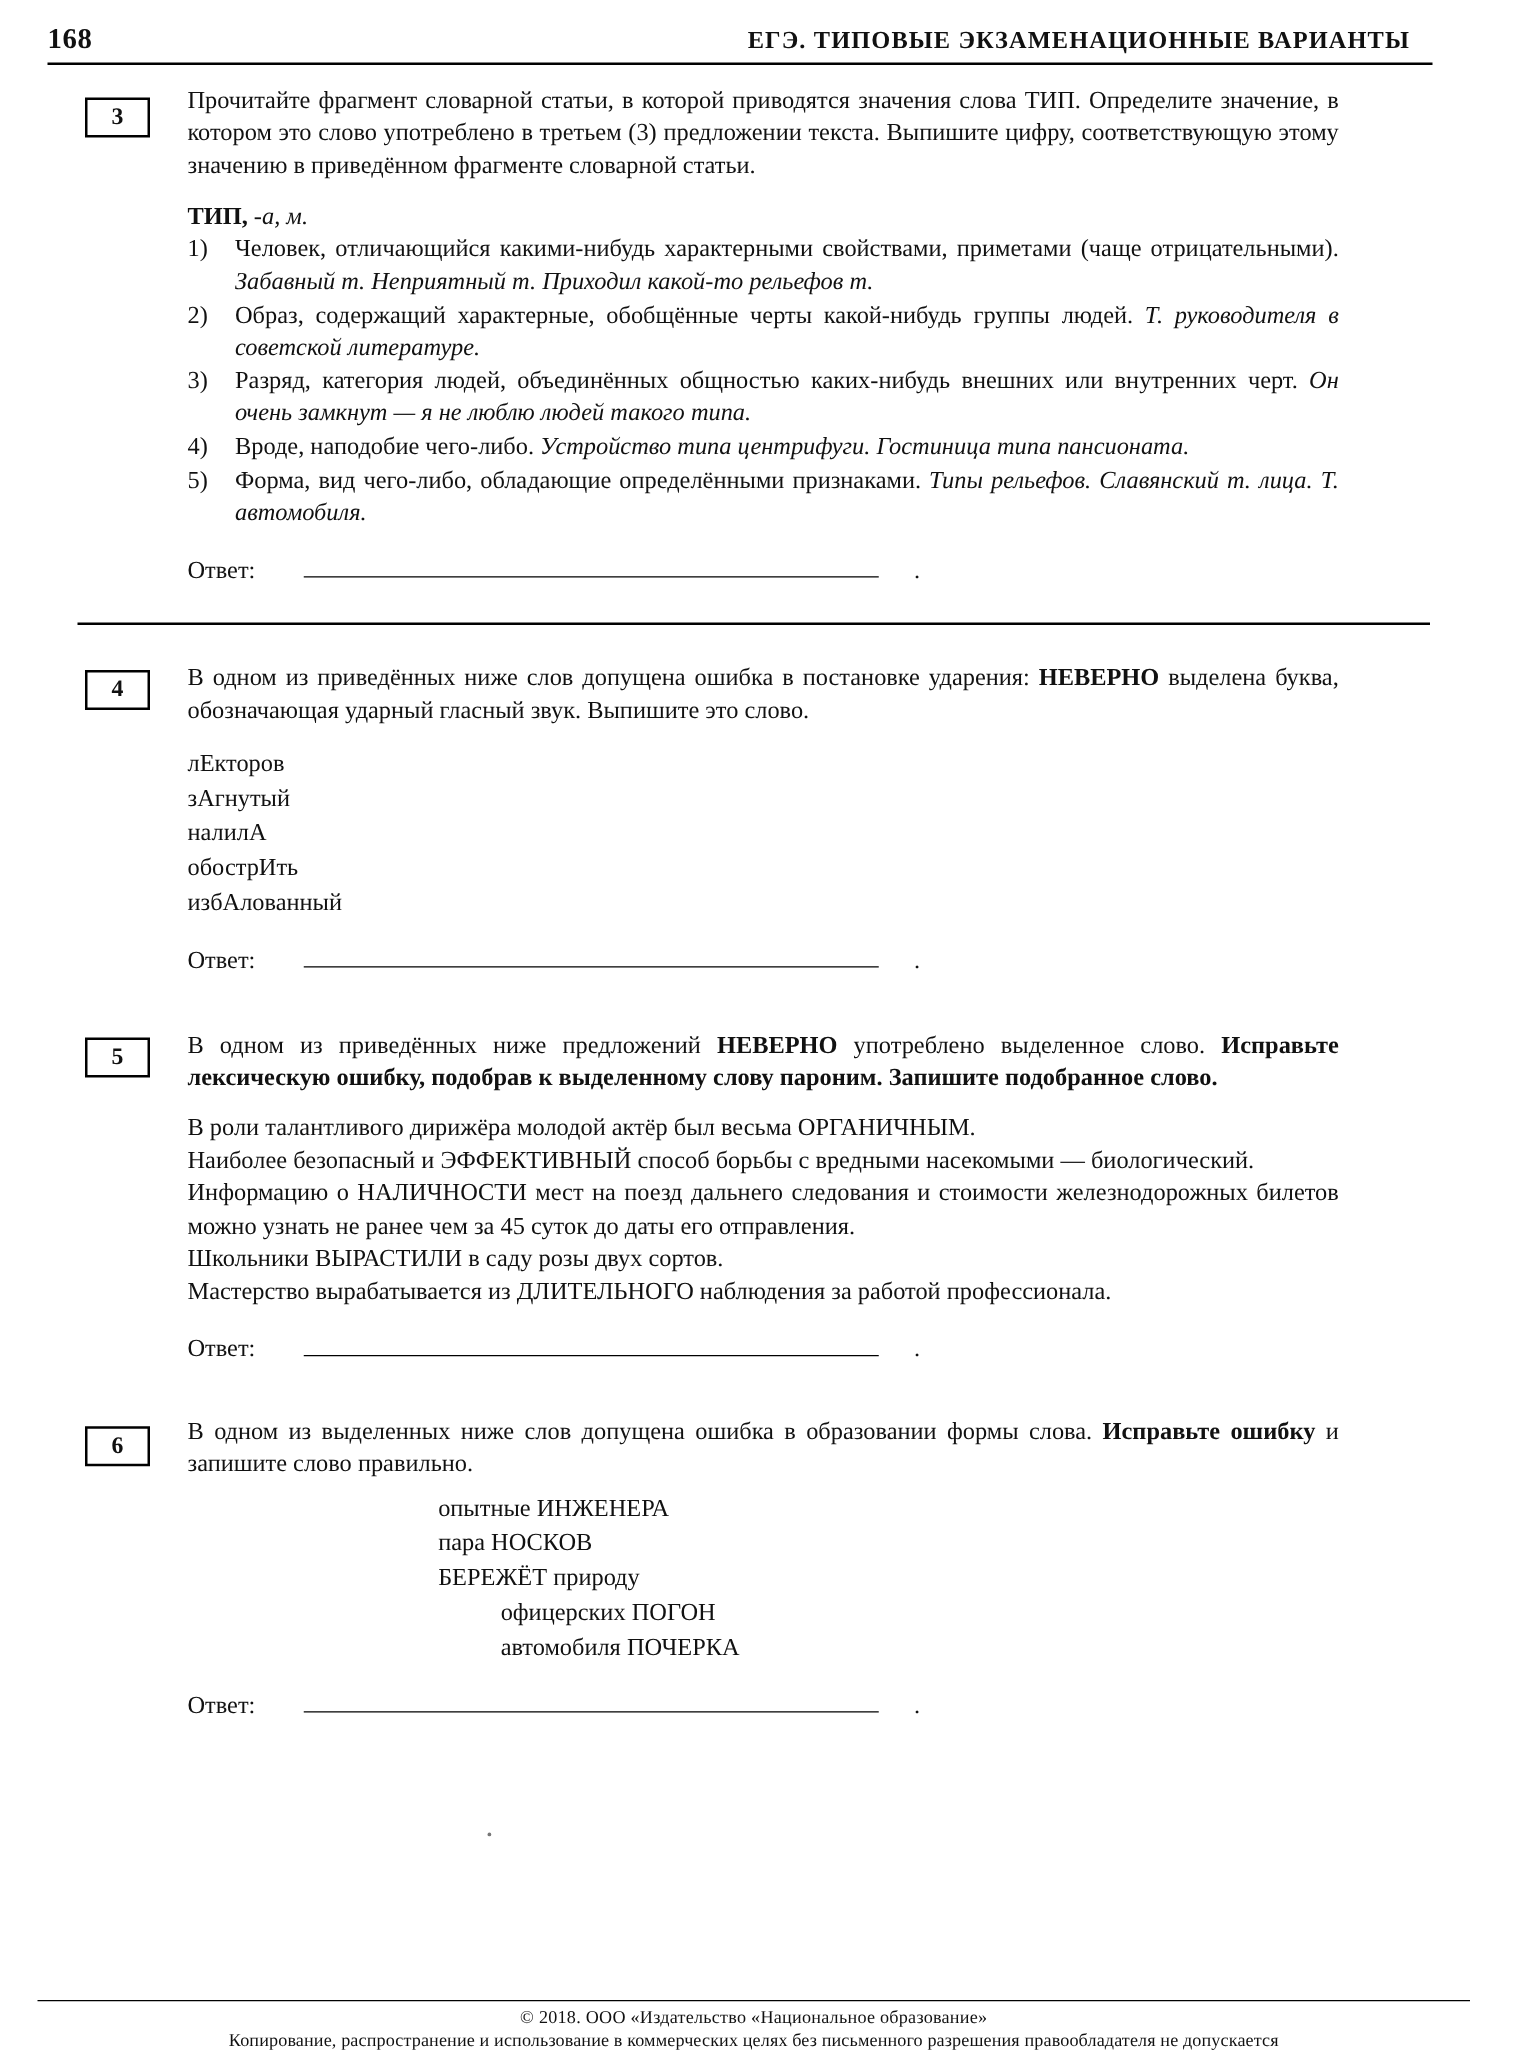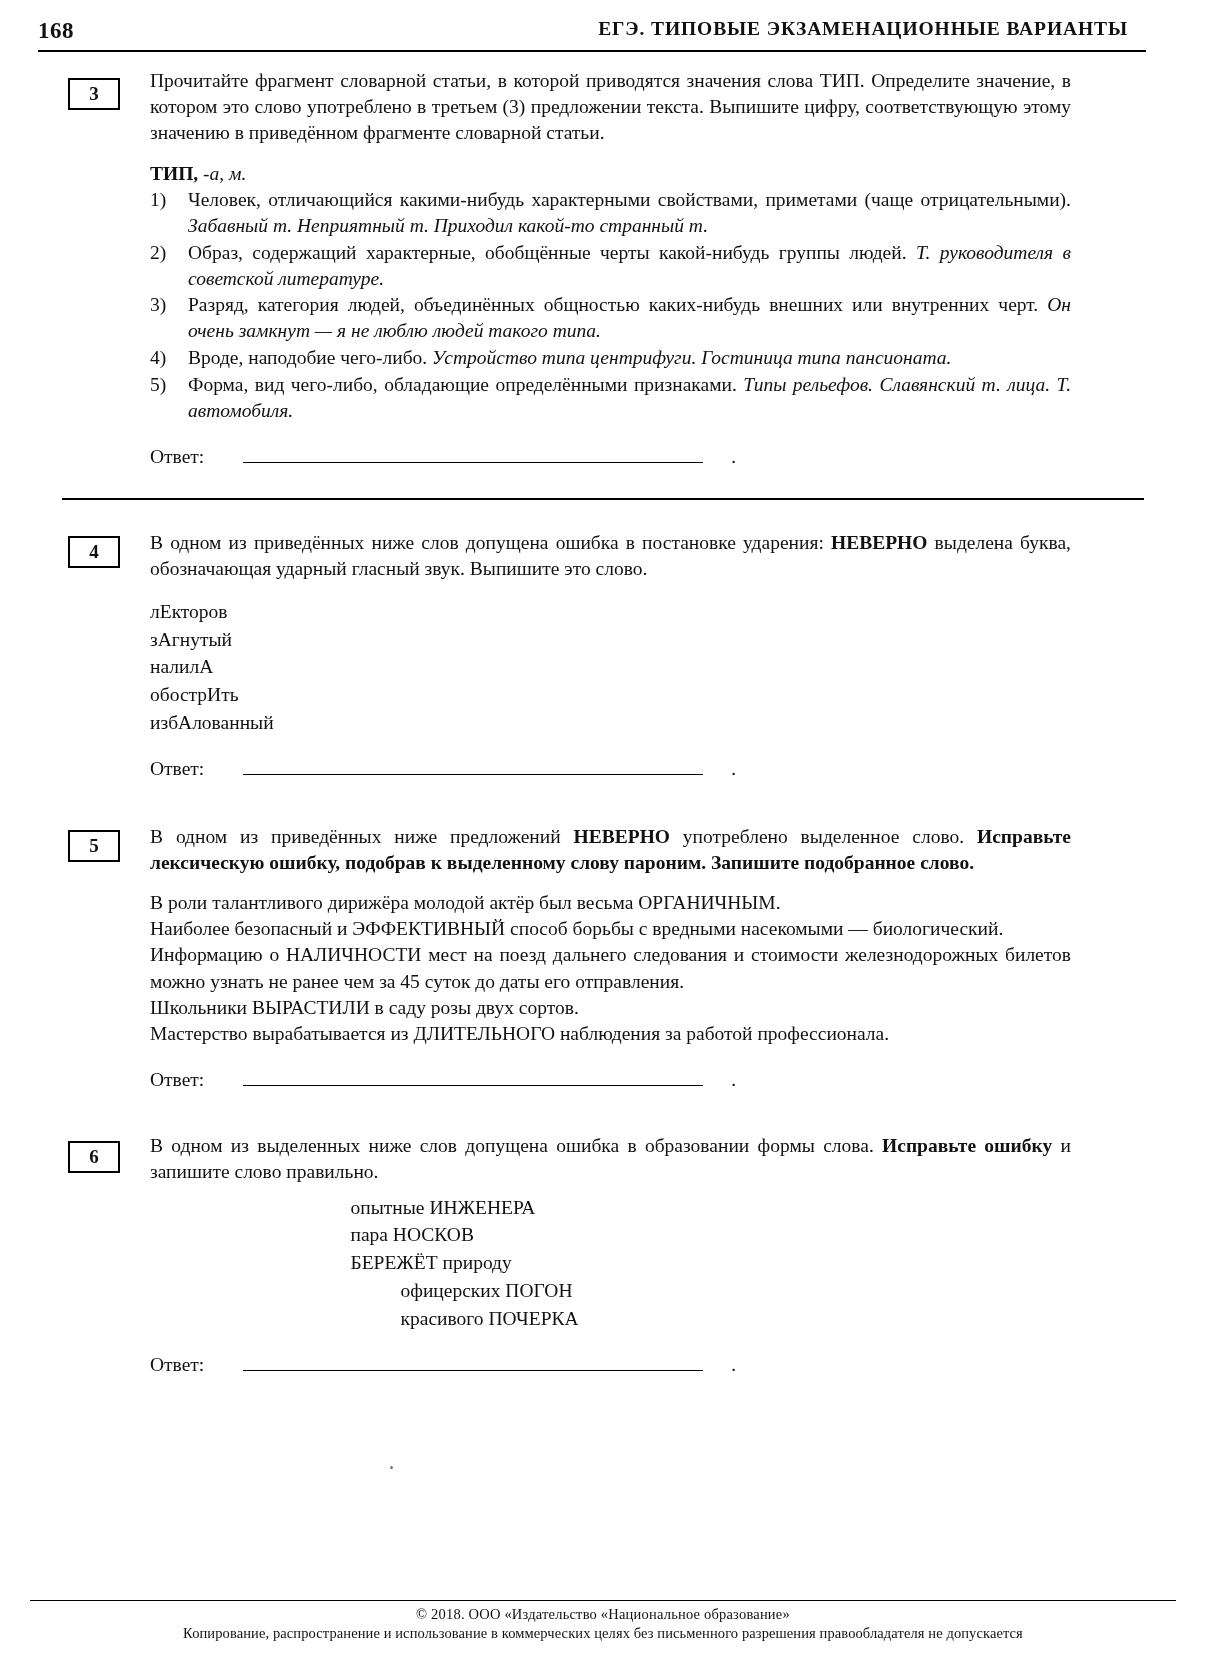--- a/index.html
+++ b/index.html
@@ -16,21 +16,21 @@
   }
   .page {
     position: relative;
     width: 1216px;
     height: 1654px;
     padding: 18px 60px 0 30px;
   }
   
   .header {
     display: flex;
-    align-items: flex-start;
+    align-items: flex-end;
     justify-content: space-between;
     padding: 0 28px 0 8px;
     margin-bottom: 6px;
     gap: 48px;
   }
   .page-num {
     font-size: 23px;
     font-weight: bold;
     letter-spacing: 0.5px;
   }
@@ -190,21 +190,21 @@
 
     <div class="entry-head">
       <span class="hw">ТИП,</span>
       <span class="gram">-а, м.</span>
     </div>
 
     <ol class="senses">
       <li>
         <span class="marker">1)</span>
         <span>Человек, отличающийся какими-нибудь характерными свойствами, приметами (чаще отрицательными).</span>
-        <i>Забавный т. Неприятный т. Приходил какой-то странный т.</i>
+        <i>Забавный т. Неприятный т. Приходил какой-то рельефов т.</i>
       </li>
       <li>
         <span class="marker">2)</span>
         <span>Образ, содержащий характерные, обобщённые черты какой-нибудь группы людей.</span>
         <i>Т. руководителя в советской литературе.</i>
       </li>
       <li>
         <span class="marker">3)</span>
         <span>Разряд, категория людей, объединённых общностью каких-нибудь внешних или внутренних черт.</span>
         <i>Он очень замкнут — я не люблю людей такого типа.</i>
@@ -277,21 +277,21 @@
     <p class="stem"><span>В одном из выделенных ниже слов допущена ошибка в образовании формы слова. </span><b>Исправьте ошибку</b><span> и запишите слово правильно.</span></p>
 
     <div class="word-cols" style="margin-top:9px;align-items:center;">
       <div class="col-a">
         <div>опытные ИНЖЕНЕРА</div>
         <div>пара НОСКОВ</div>
         <div>БЕРЕЖЁТ природу</div>
       </div>
       <div class="col-b">
         <div>офицерских ПОГОН</div>
-        <div>красивого ПОЧЕРКА</div>
+        <div>автомобиля ПОЧЕРКА</div>
       </div>
     </div>
 
     <div class="answer-line">
       <span class="lbl">Ответ:</span>
       <span class="blank"></span>
       <span class="dot">.</span>
     </div>
   </div>
 

